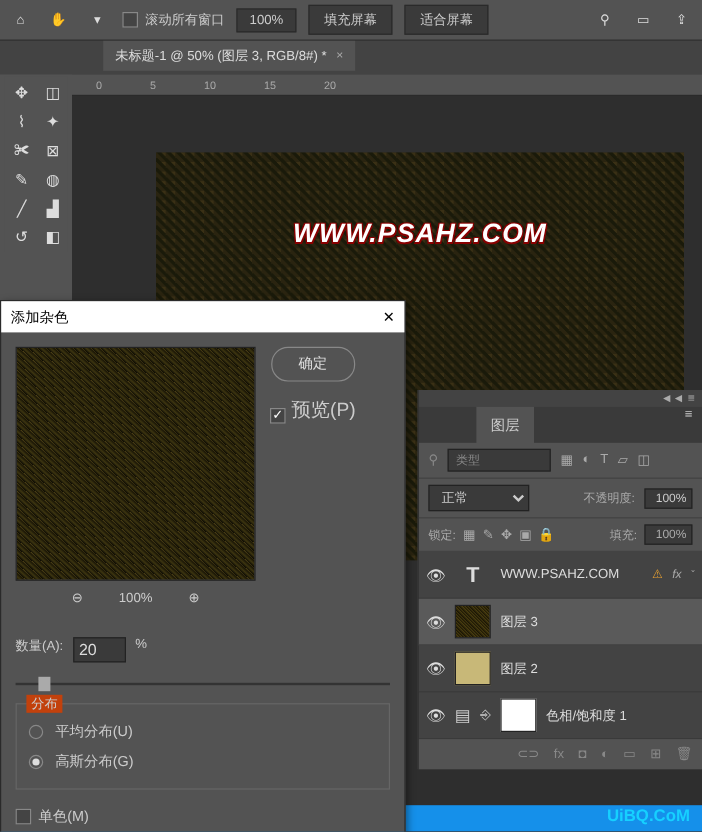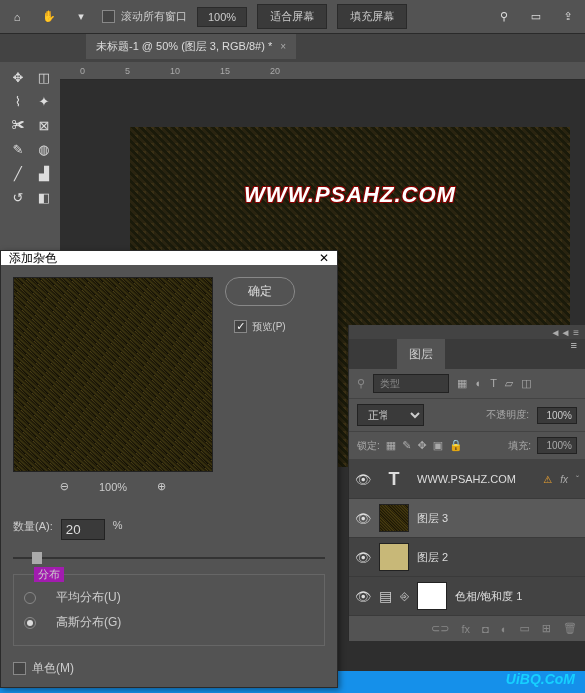--- a/index.html
+++ b/index.html
@@ -24,88 +24,88 @@
 .tool { width: 24px; height: 22px; display: flex; align-items: center; justify-content: center; color: #ddd; cursor: pointer; font-size: 13px; }
 
 
 .workspace { position: absolute; left: 60px; top: 62px; right: 0; bottom: 0; background: #2e2e2e; }
 .ruler-h { height: 18px; background: #535353; border-bottom: 1px solid #2a2a2a; display: flex; align-items: center; font-size: 9px; color: #aaa; padding-left: 20px; gap: 40px; }
 .canvas { position: absolute; left: 70px; top: 65px; width: 440px; height: 340px; background: linear-gradient(45deg, #1a1a0a 25%, #2a2410 25%, #2a2410 50%, #1a1a0a 50%, #1a1a0a 75%, #3a3015 75%); background-size: 8px 8px; overflow: hidden; }
 .canvas-text { position: absolute; top: 55px; left: 50%; transform: translateX(-50%); font-size: 22px; font-weight: bold; color: #fff; text-shadow: 1px 1px 0 #800, -1px -1px 0 #800, 1px -1px 0 #800, -1px 1px 0 #800; font-style: italic; letter-spacing: 1px; }
 
 
 .dialog { position: absolute; left: 0; top: 250px; width: 338px; background: #535353; z-index: 100; border: 1px solid #2a2a2a; box-shadow: 2px 2px 6px rgba(0,0,0,0.4); }
-.dialog-titlebar { height: 14px; background: #fff; color: #000; display: flex; align-items: center; padding: 0 8px; justify-content: space-between; font-size: 12px; }
+.dialog-titlebar { height: 26px; background: #fff; color: #000; display: flex; align-items: center; padding: 0 8px; justify-content: space-between; font-size: 12px; }
 .dialog-body { padding: 12px; display: flex; gap: 12px; }
 .preview-box { width: 200px; height: 195px; background: repeating-linear-gradient(42deg, #0f0d04, #3d3510 2px, #1a1606 4px, #4a3e15 5px); border: 1px solid #222; }
 .dialog-right { display: flex; flex-direction: column; gap: 10px; align-items: center; }
 .pill-btn { border: 1px solid #888; border-radius: 14px; padding: 5px 22px; background: #535353; color: #ddd; cursor: pointer; font-size: 12px; }
-.check-row { display: flex; align-items: flex-start; gap: 5px; font-size: 10px; margin-top: 4px; }
+.check-row { display: flex; align-items: flex-end; gap: 5px; font-size: 16px; margin-top: 4px; }
 .check-row .checkbox.checked::after { content: "✓"; color: #fff; font-size: 11px; display: block; text-align: center; line-height: 11px; }
 .zoom-controls { display: flex; align-items: center; justify-content: center; gap: 30px; margin: 8px 0; }
 .amount-row { display: flex; gap: 8px; padding: 6px 12px; }
 .amount-input { width: 44px; background: #3a3a3a; border: 1px solid #222; color: #ddd; padding: 2px 4px; }
 .slider { margin: 4px 12px; height: 16px; position: relative; }
 .slider-track { height: 2px; background: #333; position: absolute; top: 7px; left: 0; right: 0; }
 .slider-thumb { position: absolute; left: 6%; top: 2px; width: 10px; height: 12px; background: #aaa; }
 .group { border: 1px solid #666; margin: 8px 12px; padding: 10px; position: relative; }
-.group-title { position: absolute; top: -8px; left: 20px; background: #a21caf; padding: 0 4px; font-size: 11px; }
-.radio-row { display: flex; align-items: center; gap: 20px; padding: 4px 0; font-size: 12px; }
+.group-title { position: absolute; top: -8px; left: 8px; background: #c2410c; padding: 0 4px; font-size: 11px; }
+.radio-row { display: flex; align-items: center; gap: 10px; padding: 4px 0; font-size: 12px; }
 .radio { width: 12px; height: 12px; border: 1px solid #888; border-radius: 50%; display: flex; align-items: center; justify-content: center; }
 .radio.checked::after { content: ""; width: 6px; height: 6px; background: #ddd; border-radius: 50%; }
 .mono-row { padding: 6px 12px 10px; display: flex; align-items: center; gap: 6px; font-size: 12px; }
 
 
 .layers-panel { position: absolute; right: 0; top: 325px; width: 237px; background: #535353; border-left: 1px solid #2a2a2a; z-index: 50; }
 .panel-collapser { height: 14px; background: #434343; display: flex; justify-content: flex-end; align-items: center; padding-right: 6px; gap: 4px; font-size: 10px; color: #aaa; }
 .panel-tabs { height: 30px; background: #3a3a3a; display: flex; align-items: flex-start; padding-left: 48px; }
 .panel-tab { padding: 7px 12px; background: #535353; font-size: 12px; }
 .panel-menu { margin-left: auto; padding: 0 8px; }
 .filter-row { display: flex; align-items: center; padding: 5px 8px; gap: 8px; border-bottom: 1px solid #434343; }
-.search-input { background: #3a3a3a; border: 1px solid #222; color: #888; padding: 3px 18px 3px 6px; width: 76px; font-size: 10px; }
+.search-input { background: #3a3a3a; border: 1px solid #222; color: #888; padding: 3px 18px 3px 6px; width: 86px; font-size: 10px; }
 .filter-icons { display: flex; gap: 8px; color: #aaa; font-size: 11px; }
 .blend-row { display: flex; align-items: center; padding: 5px 8px; gap: 8px; border-bottom: 1px solid #434343; }
-.blend-select { background: #3a3a3a; border: 1px solid #222; padding: 3px 20px 3px 6px; color: #ccc; flex: 0 0 auto; width: 67px; font-size: 11px; }
+.blend-select { background: #3a3a3a; border: 1px solid #222; padding: 3px 20px 3px 6px; color: #ccc; flex: 0 0 auto; width: 84px; font-size: 11px; }
 .opacity-label { font-size: 10px; color: #aaa; }
 .pct-box { background: #3a3a3a; border: 1px solid #222; padding: 2px 4px; width: 40px; font-size: 10px; text-align: right; }
 .lock-row { display: flex; align-items: center; padding: 5px 8px; gap: 6px; border-bottom: 1px solid #434343; font-size: 10px; color: #aaa; }
 .lock-icons { display: flex; gap: 6px; font-size: 11px; }
 .layer-list { background: #434343; }
 .layer { display: flex; align-items: center; padding: 5px 6px; gap: 8px; border-bottom: 1px solid #3a3a3a; min-height: 38px; }
 .layer.selected { background: #5a5a5a; }
 .eye { width: 16px; color: #ddd; font-size: 13px; text-align: center;}
 .thumb { width: 30px; height: 28px; background: #fff; border: 1px solid #222; flex-shrink: 0; }
 .thumb.noise { background: repeating-linear-gradient(45deg, #1a1504, #4a3e10 2px); }
 .thumb.beige { background: #c8b878; }
 .thumb.text-t { background: transparent; border: none; color: #ddd; font-size: 18px; font-weight: bold; display: flex; align-items: center; justify-content: center; }
 .thumb.adj { background: #fff; }
 .adj-icon { font-size: 14px; color: #ccc; }
 .layer-name { font-size: 11px; color: #ddd; flex: 1; }
 .fx-label { font-size: 10px; color: #aaa; font-style: italic; }
 .warn { color: #e8a030; font-size: 10px; }
 .panel-footer { display: flex; justify-content: flex-end; align-items: center; gap: 12px; padding: 6px 8px; background: #535353; font-size: 11px; color: #888; }
 
 
-.watermark { position: absolute; right: 10px; bottom: 6px; color: #16d0ff; font-size: 14px; font-weight: bold; font-style: italic; z-index: 200; }
+.watermark { position: absolute; right: 10px; bottom: 6px; color: #16d0ff; font-size: 14px; font-weight: bold; z-index: 200; }
 .bottom-strip { position: absolute; left: 0; bottom: 0; right: 0; height: 22px; background: #1590ea; z-index: 40; }
 </style>
 </head>
 <body>
 
 <div class="top-bar">
   <span class="icon">⌂</span>
   <span class="icon">✋</span>
   <span class="icon">▾</span>
   <label class="checkbox-wrap">
     <span class="checkbox"></span>
     <span>滚动所有窗口</span>
   </label>
   <span class="zoom-val">100%</span>
+  <span class="fit-btn">填充屏幕</span>
   <span class="fit-btn">适合屏幕</span>
-  <span class="fit-btn">填充屏幕</span>
   <span class="spacer"></span>
   <span class="icon">⚲</span>
   <span class="icon">▭</span>
   <span class="icon">⇪</span>
 </div>
 
 <div class="tab-bar">
   <div class="doc-tab">
     <span>未标题-1 @ 50% (图层 3, RGB/8#) *</span>
     <span class="close-x">×</span>

